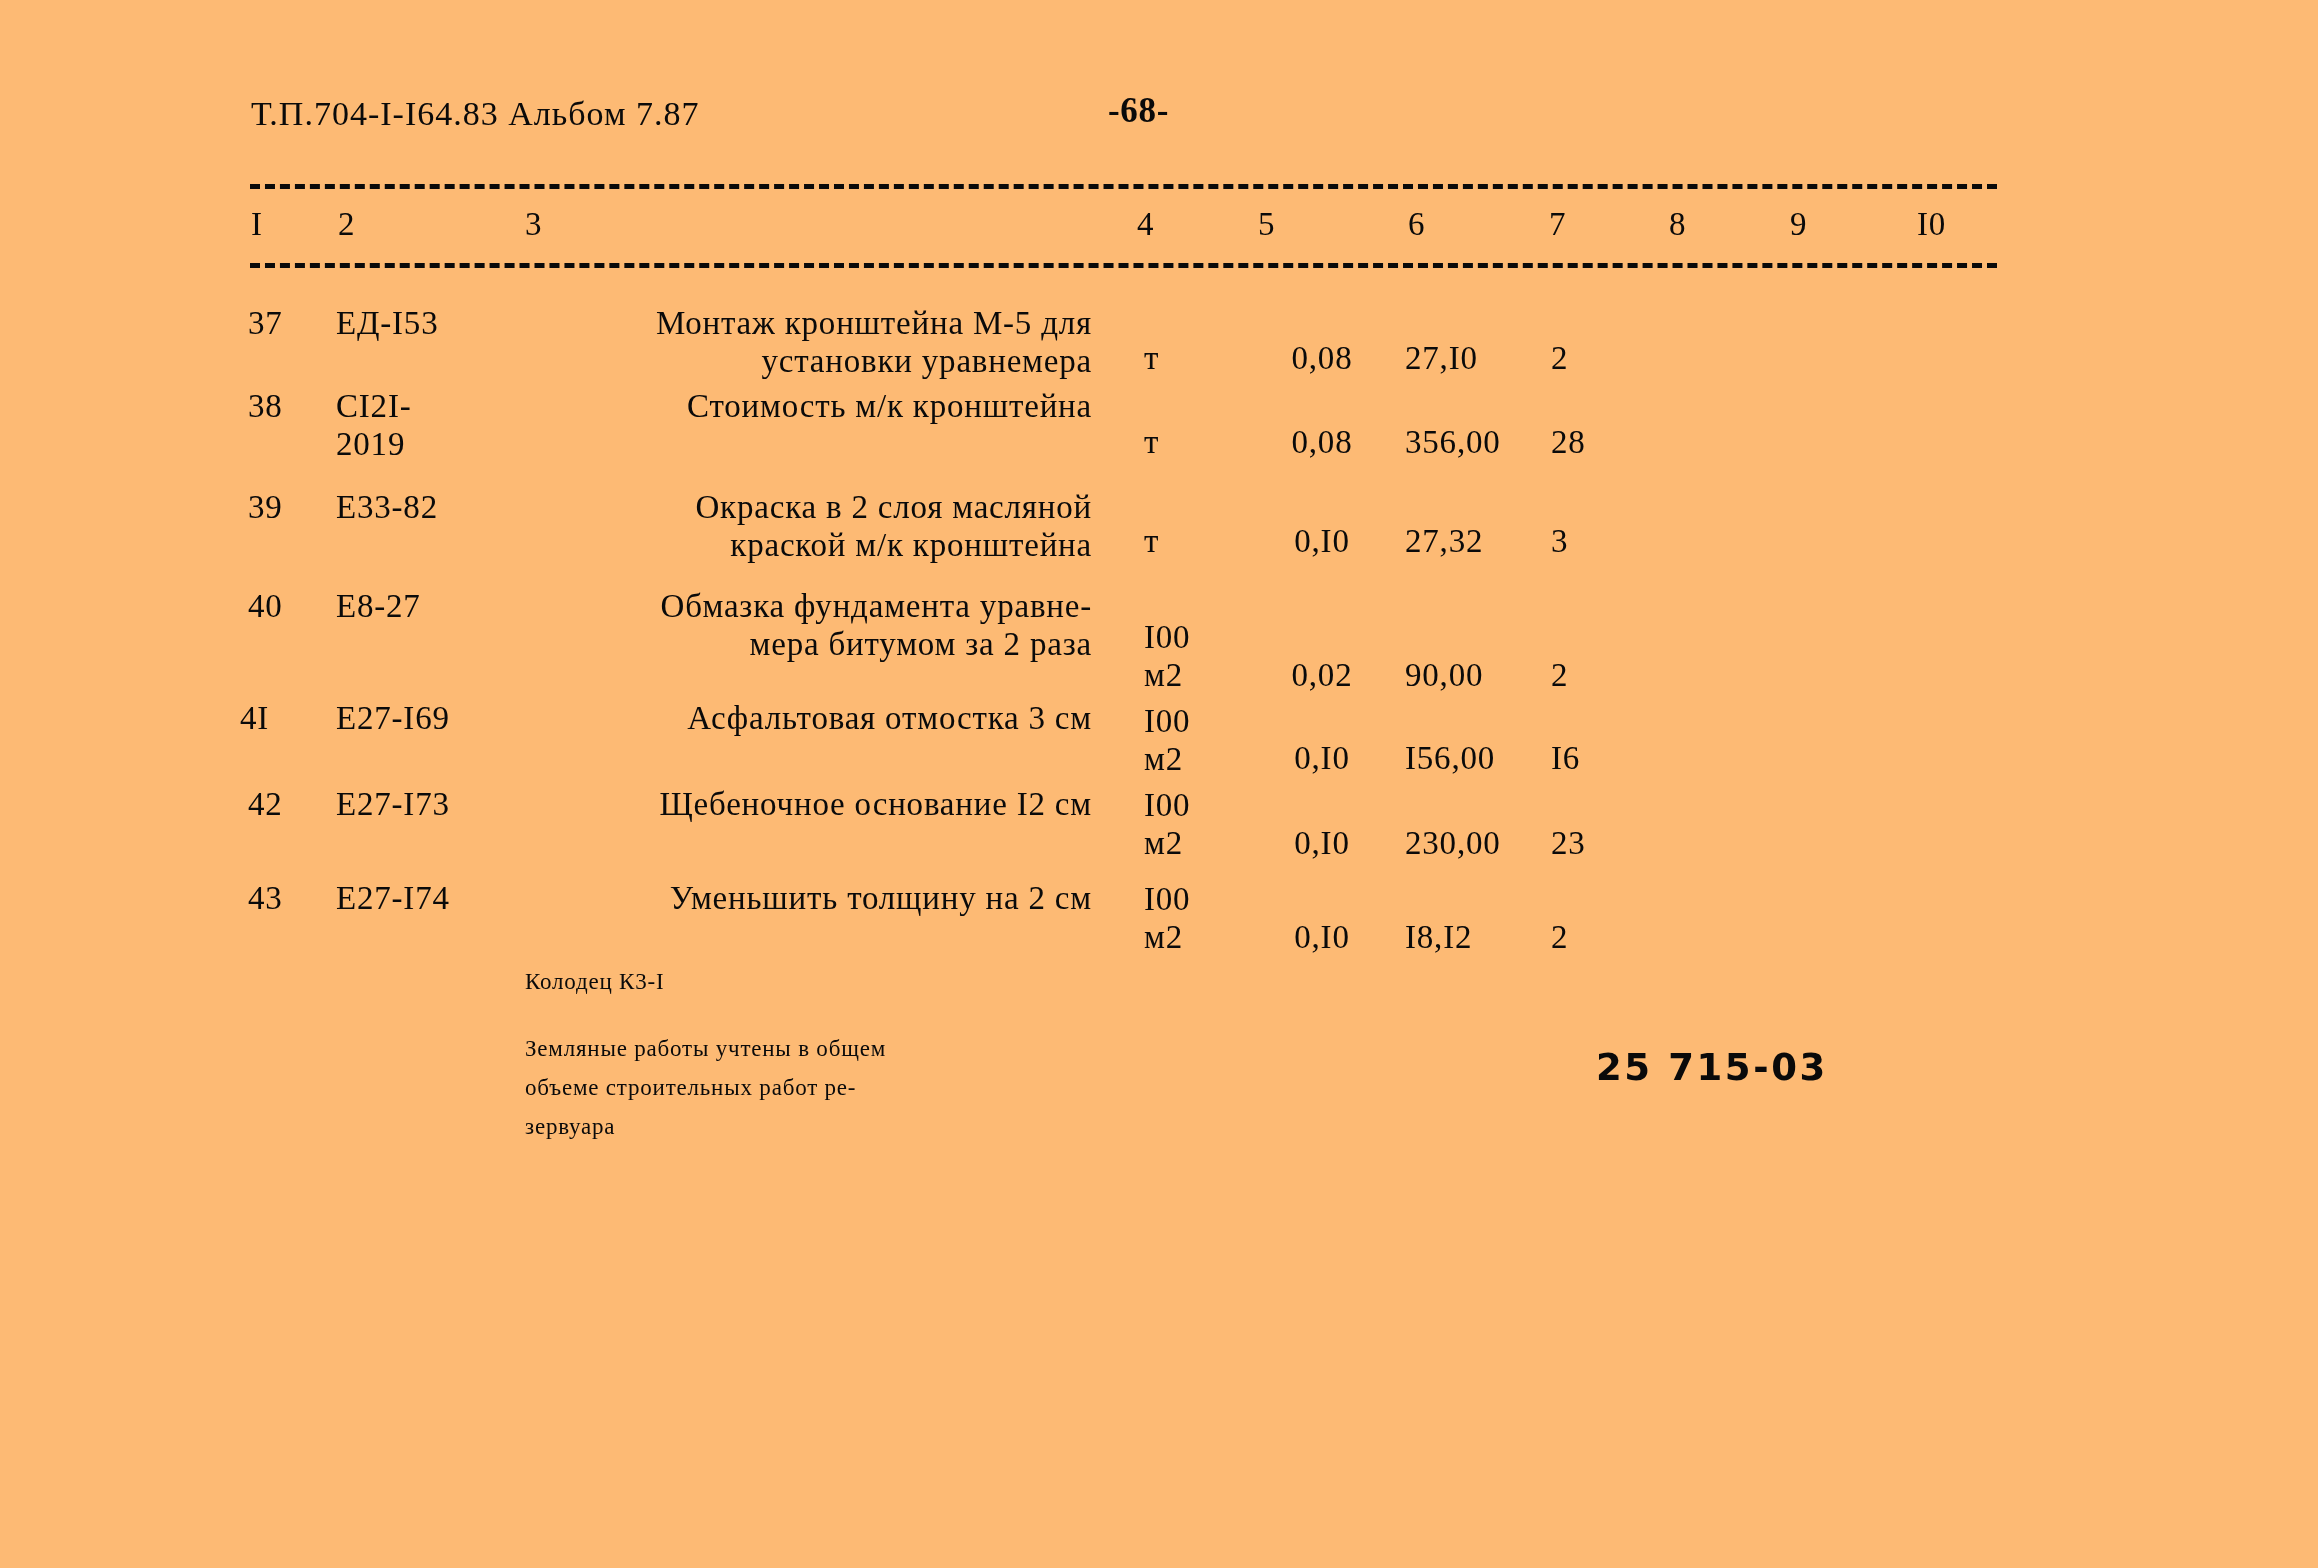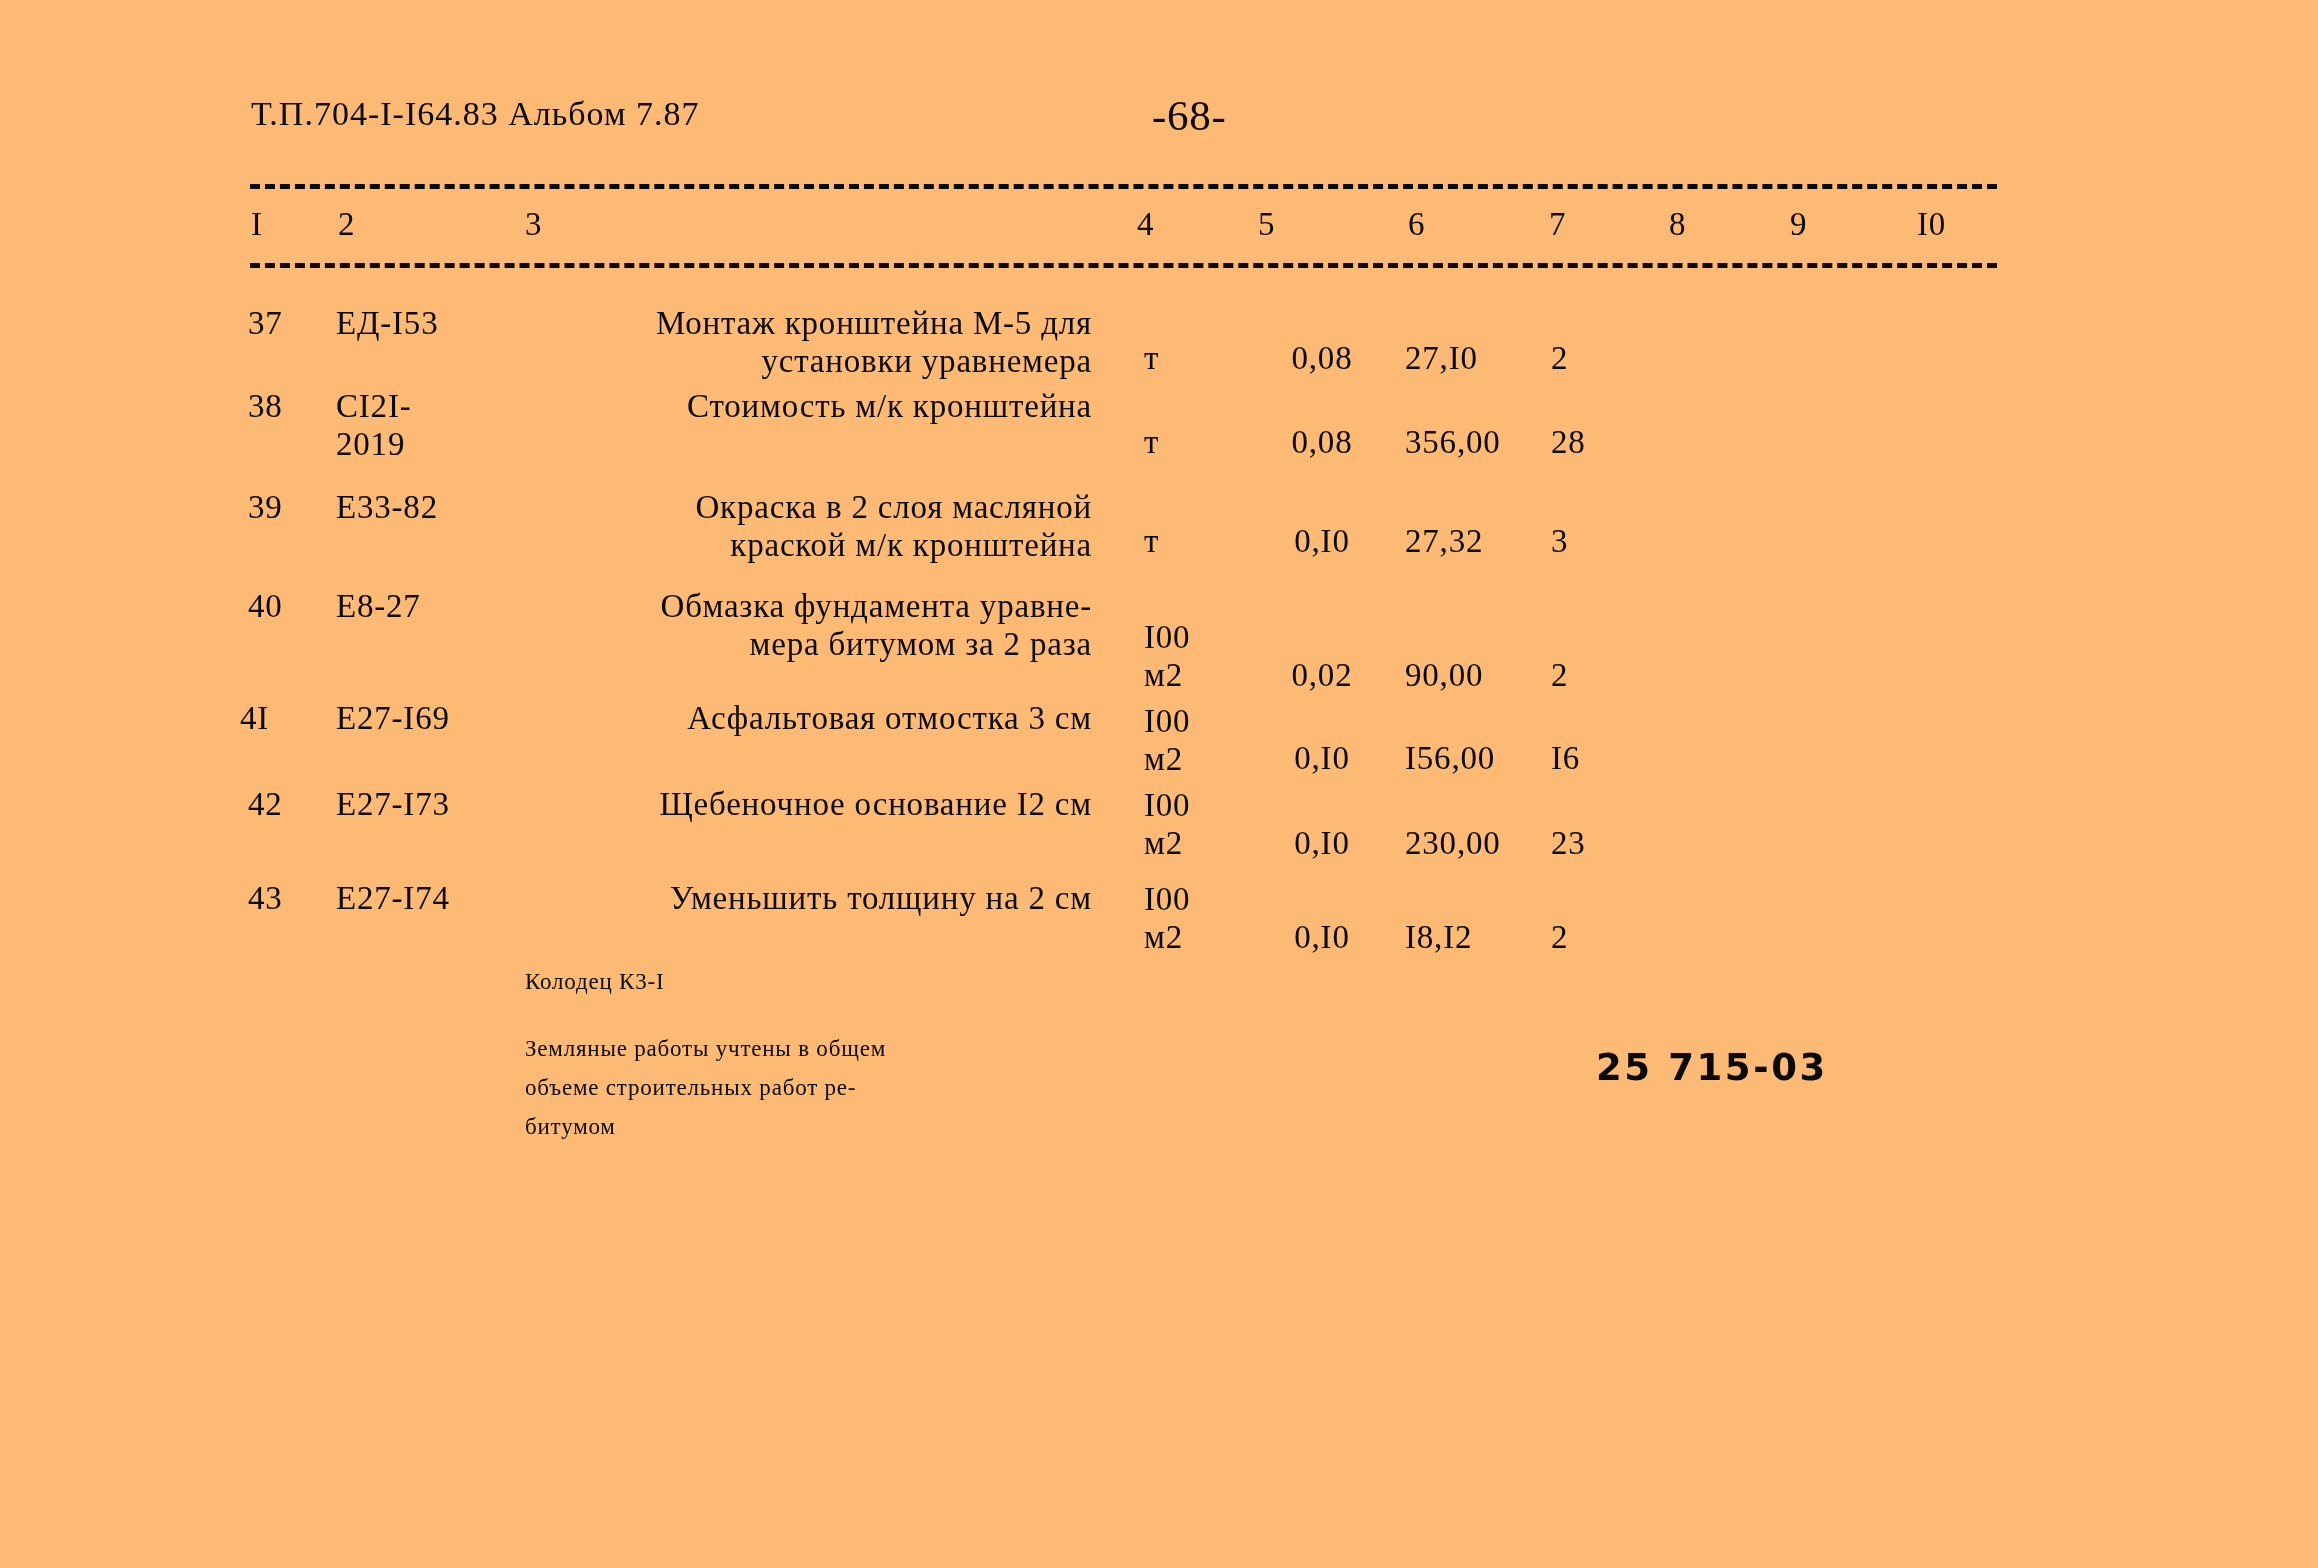--- a/index.html
+++ b/index.html
@@ -24,24 +24,24 @@
   #doc-header {
     position: absolute;
     left: 251px;
     top: 95px;
     font-size: 34px;
     letter-spacing: 1px;
     white-space: nowrap;
   }
   #page-number {
     position: absolute;
-    left: 1152px;
+    left: 1108px;
     top: 91px;
-    font-size: 43px;
-    font-weight: normal;
+    font-size: 35px;
+    font-weight: bold;
     letter-spacing: 0.7px;
   }
 
   
   .rule {
     position: absolute;
     left: 250px;
     width: 1747px;
     height: 0;
     border-top: 5.9px dashed #0a0a0a;
@@ -194,18 +194,18 @@
 м2</div>
     <div class="cell c-qty" style="left:1257px; top:918px">0,I0</div>
     <div class="cell c-price" style="left:1405px; top:918px">I8,I2</div>
     <div class="cell c-total" style="left:1551px; top:918px">2</div>
   </div>
 
   <div class="note" style="left:525px; top:962px">Колодец К3-I</div>
 
   <div class="note" style="left:525px; top:1029px">Земляные работы учтены в общем
 объеме строительных работ ре-
-битумом</div>
+зервуара</div>
 
   <div id="hand-stamp">25 715-03</div>
 
 </div>
 
 
 </body></html>

